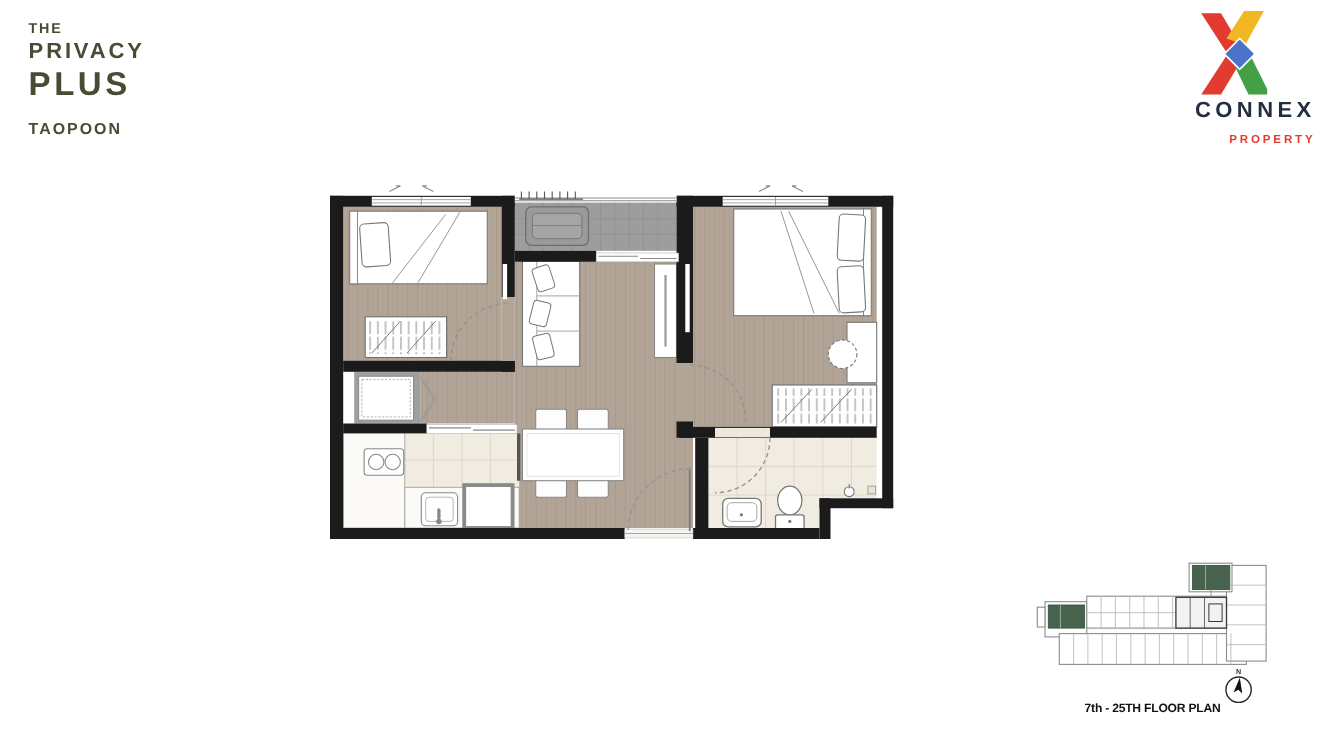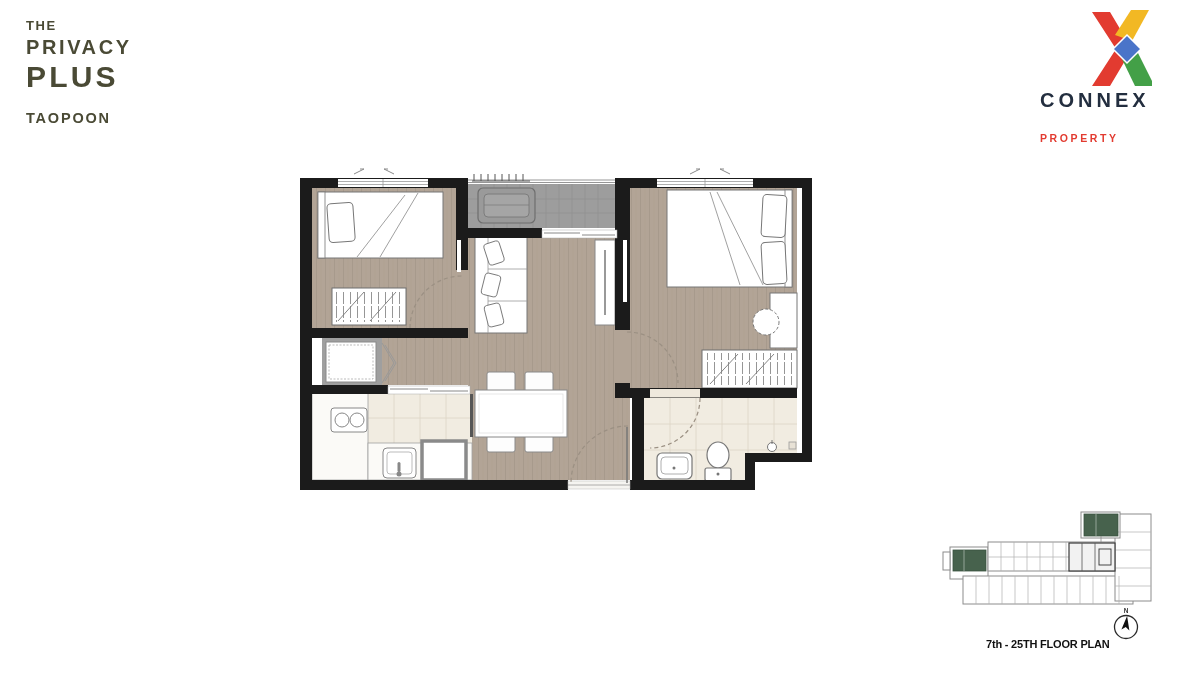--- a/index.html
+++ b/index.html
@@ -8,23 +8,23 @@
     font-family:"Liberation Sans", sans-serif;
   }
   .abs{position:absolute;}
   
   .parc-logo{left:26px;top:18px;color:#4a4a35;}
   .parc-the{font-size:13px;font-weight:bold;letter-spacing:1.6px;}
   .parc-privacy{font-size:20px;font-weight:bold;letter-spacing:2.6px;margin-top:3px;}
   .parc-parc{font-size:30px;font-weight:bold;letter-spacing:3.2px;margin-top:1px;}
   .parc-taopoon{font-size:14.5px;font-weight:bold;letter-spacing:1.8px;margin-top:16px;}
   
-  .connex{left:1040px;top:10px;width:156px;text-align:left;}
+  .connex{left:1040px;top:10px;width:156px;text-align:right;}
   .connex-name{font-size:20px;font-weight:bold;letter-spacing:4px;color:#232e3f;margin-top:1px;}
-  .connex-division{font-size:10.5px;font-weight:bold;letter-spacing:2.6px;color:#e23b30;margin-top:20px;}
+  .connex-division{font-size:10.5px;font-weight:bold;letter-spacing:2.6px;color:#e23b30;margin-top:9px;}
   
   .unit-caption{right:43px;top:420px;text-align:right;color:#191919;}
   .unit-type{font-size:21.5px;font-weight:bold;letter-spacing:0.4px;}
   .unit-area{font-size:21px;font-weight:bold;margin-top:5px;letter-spacing:0.3px;}
   
   .keyplan-caption{left:986px;top:638px;font-size:11px;font-weight:bold;letter-spacing:-0.2px;color:#111;}
 </style>
 </head>
 <body>
 

